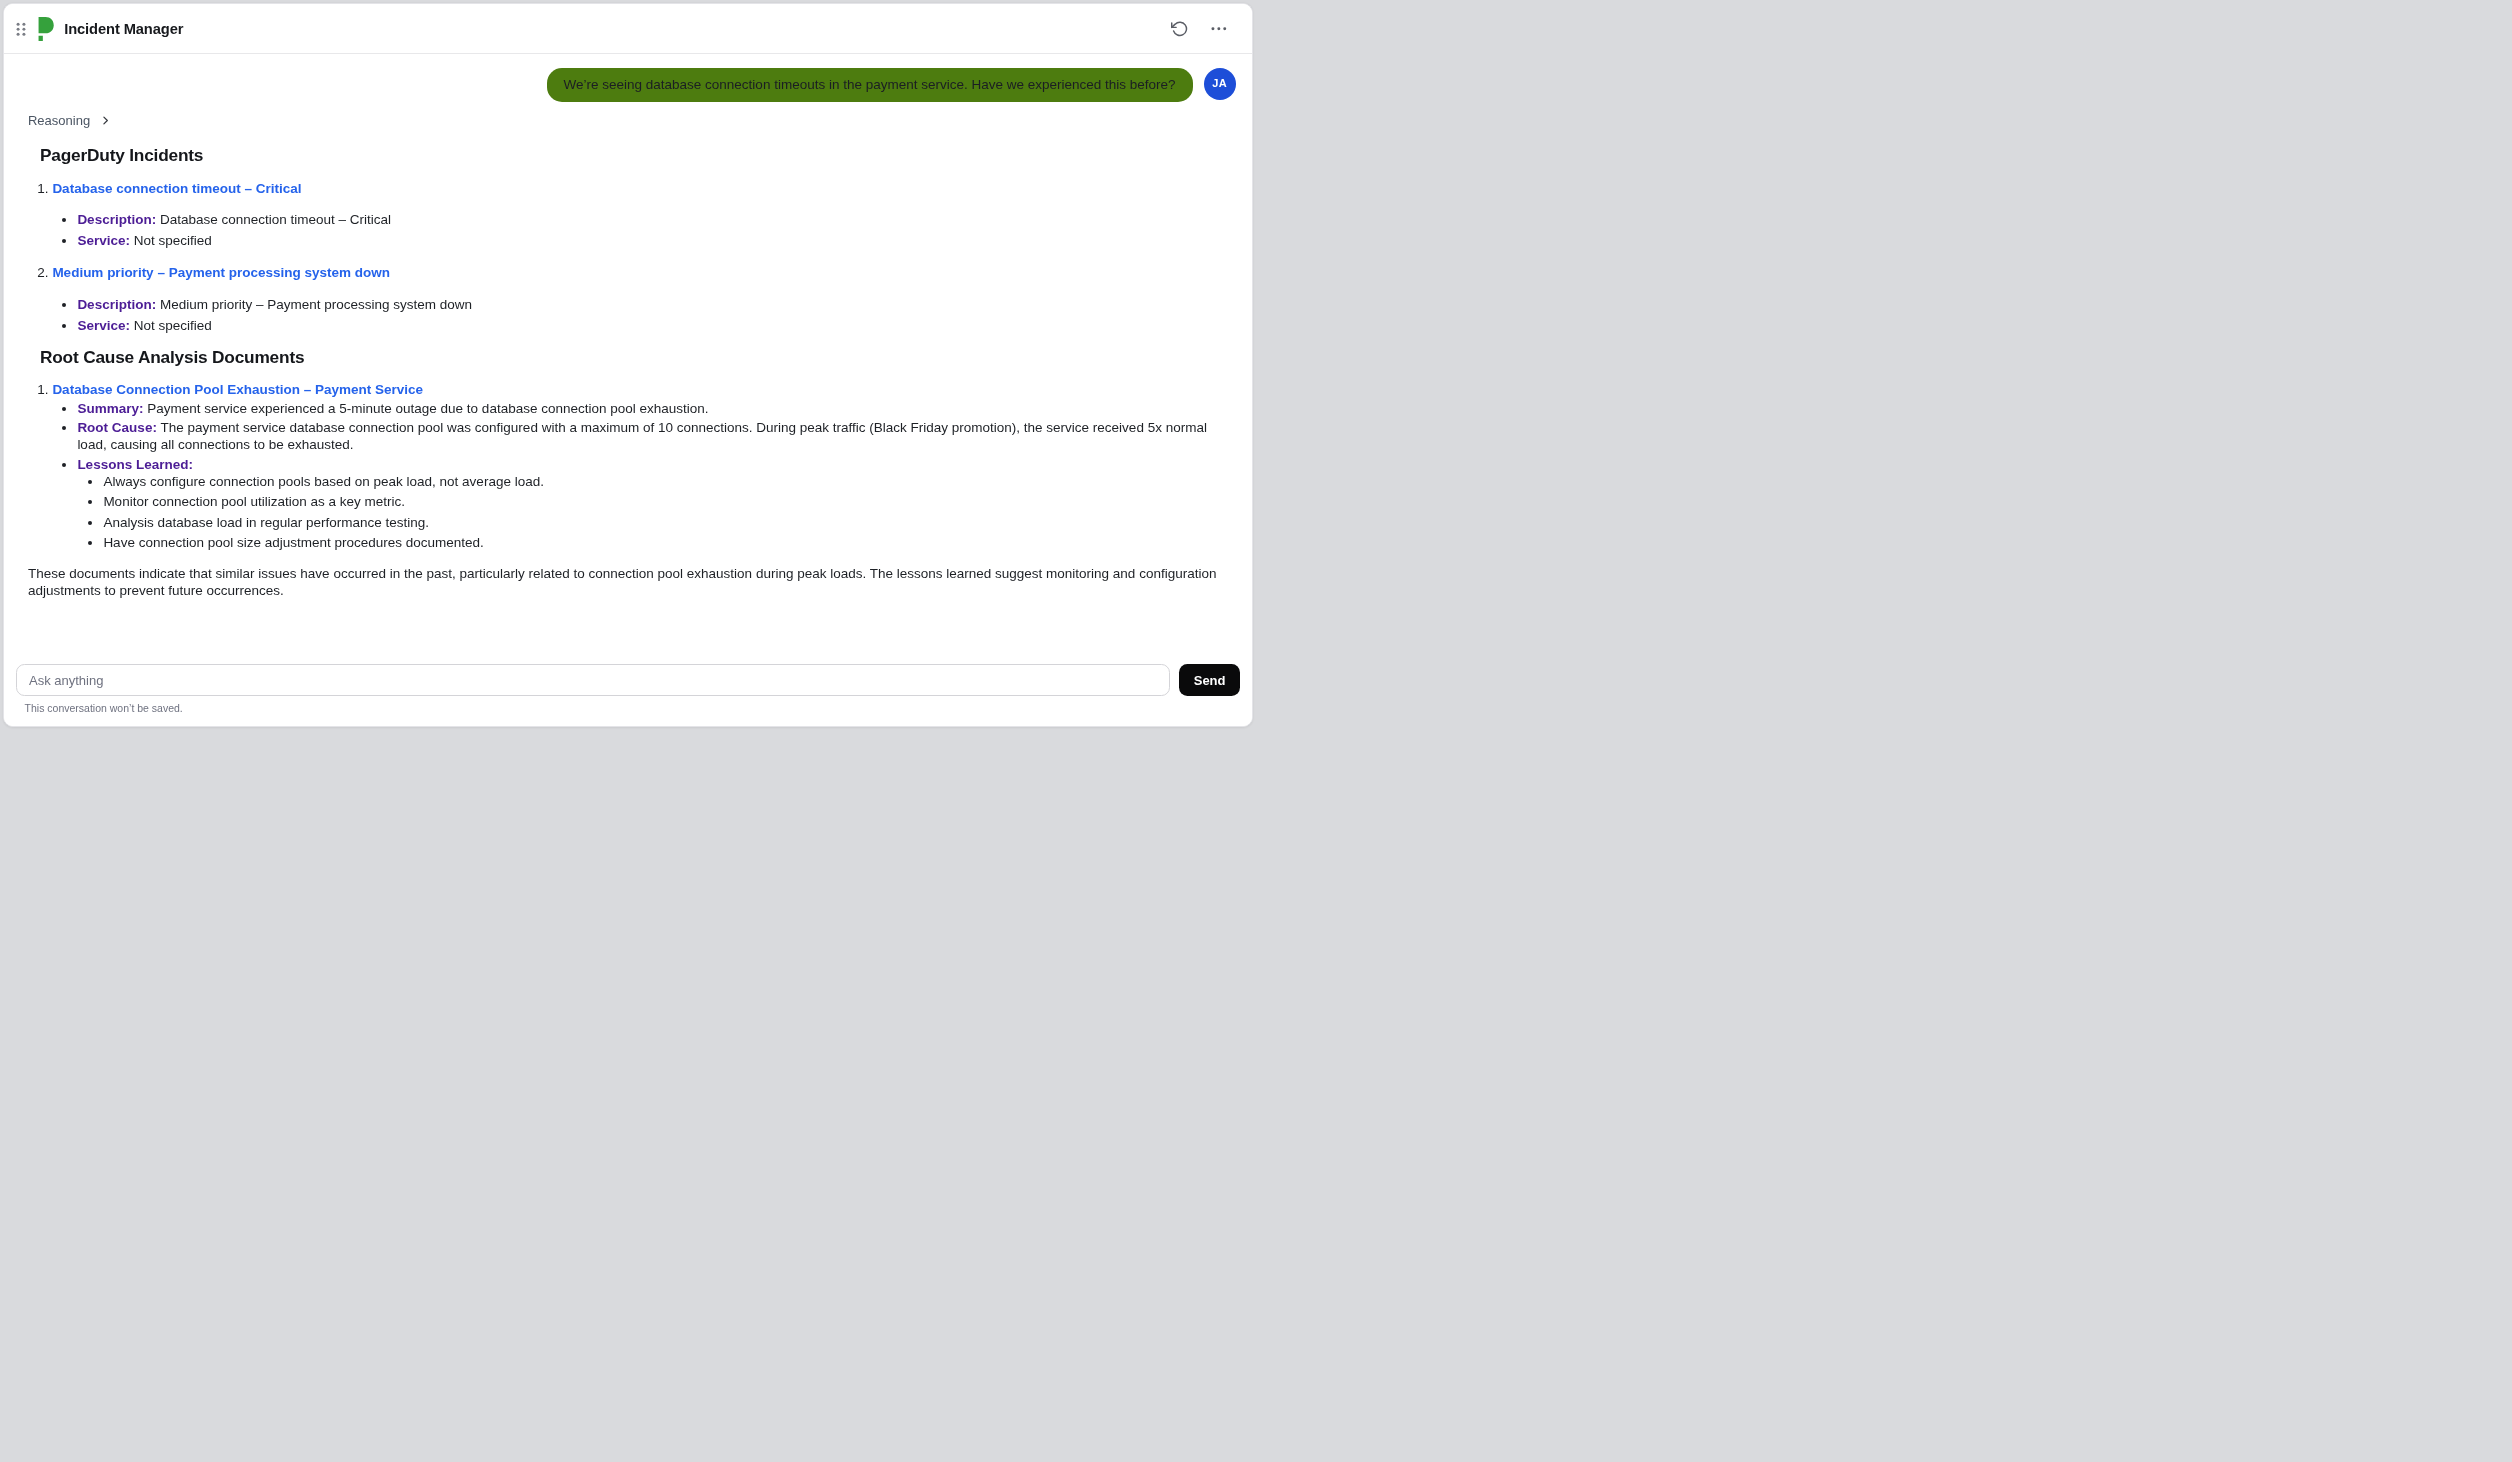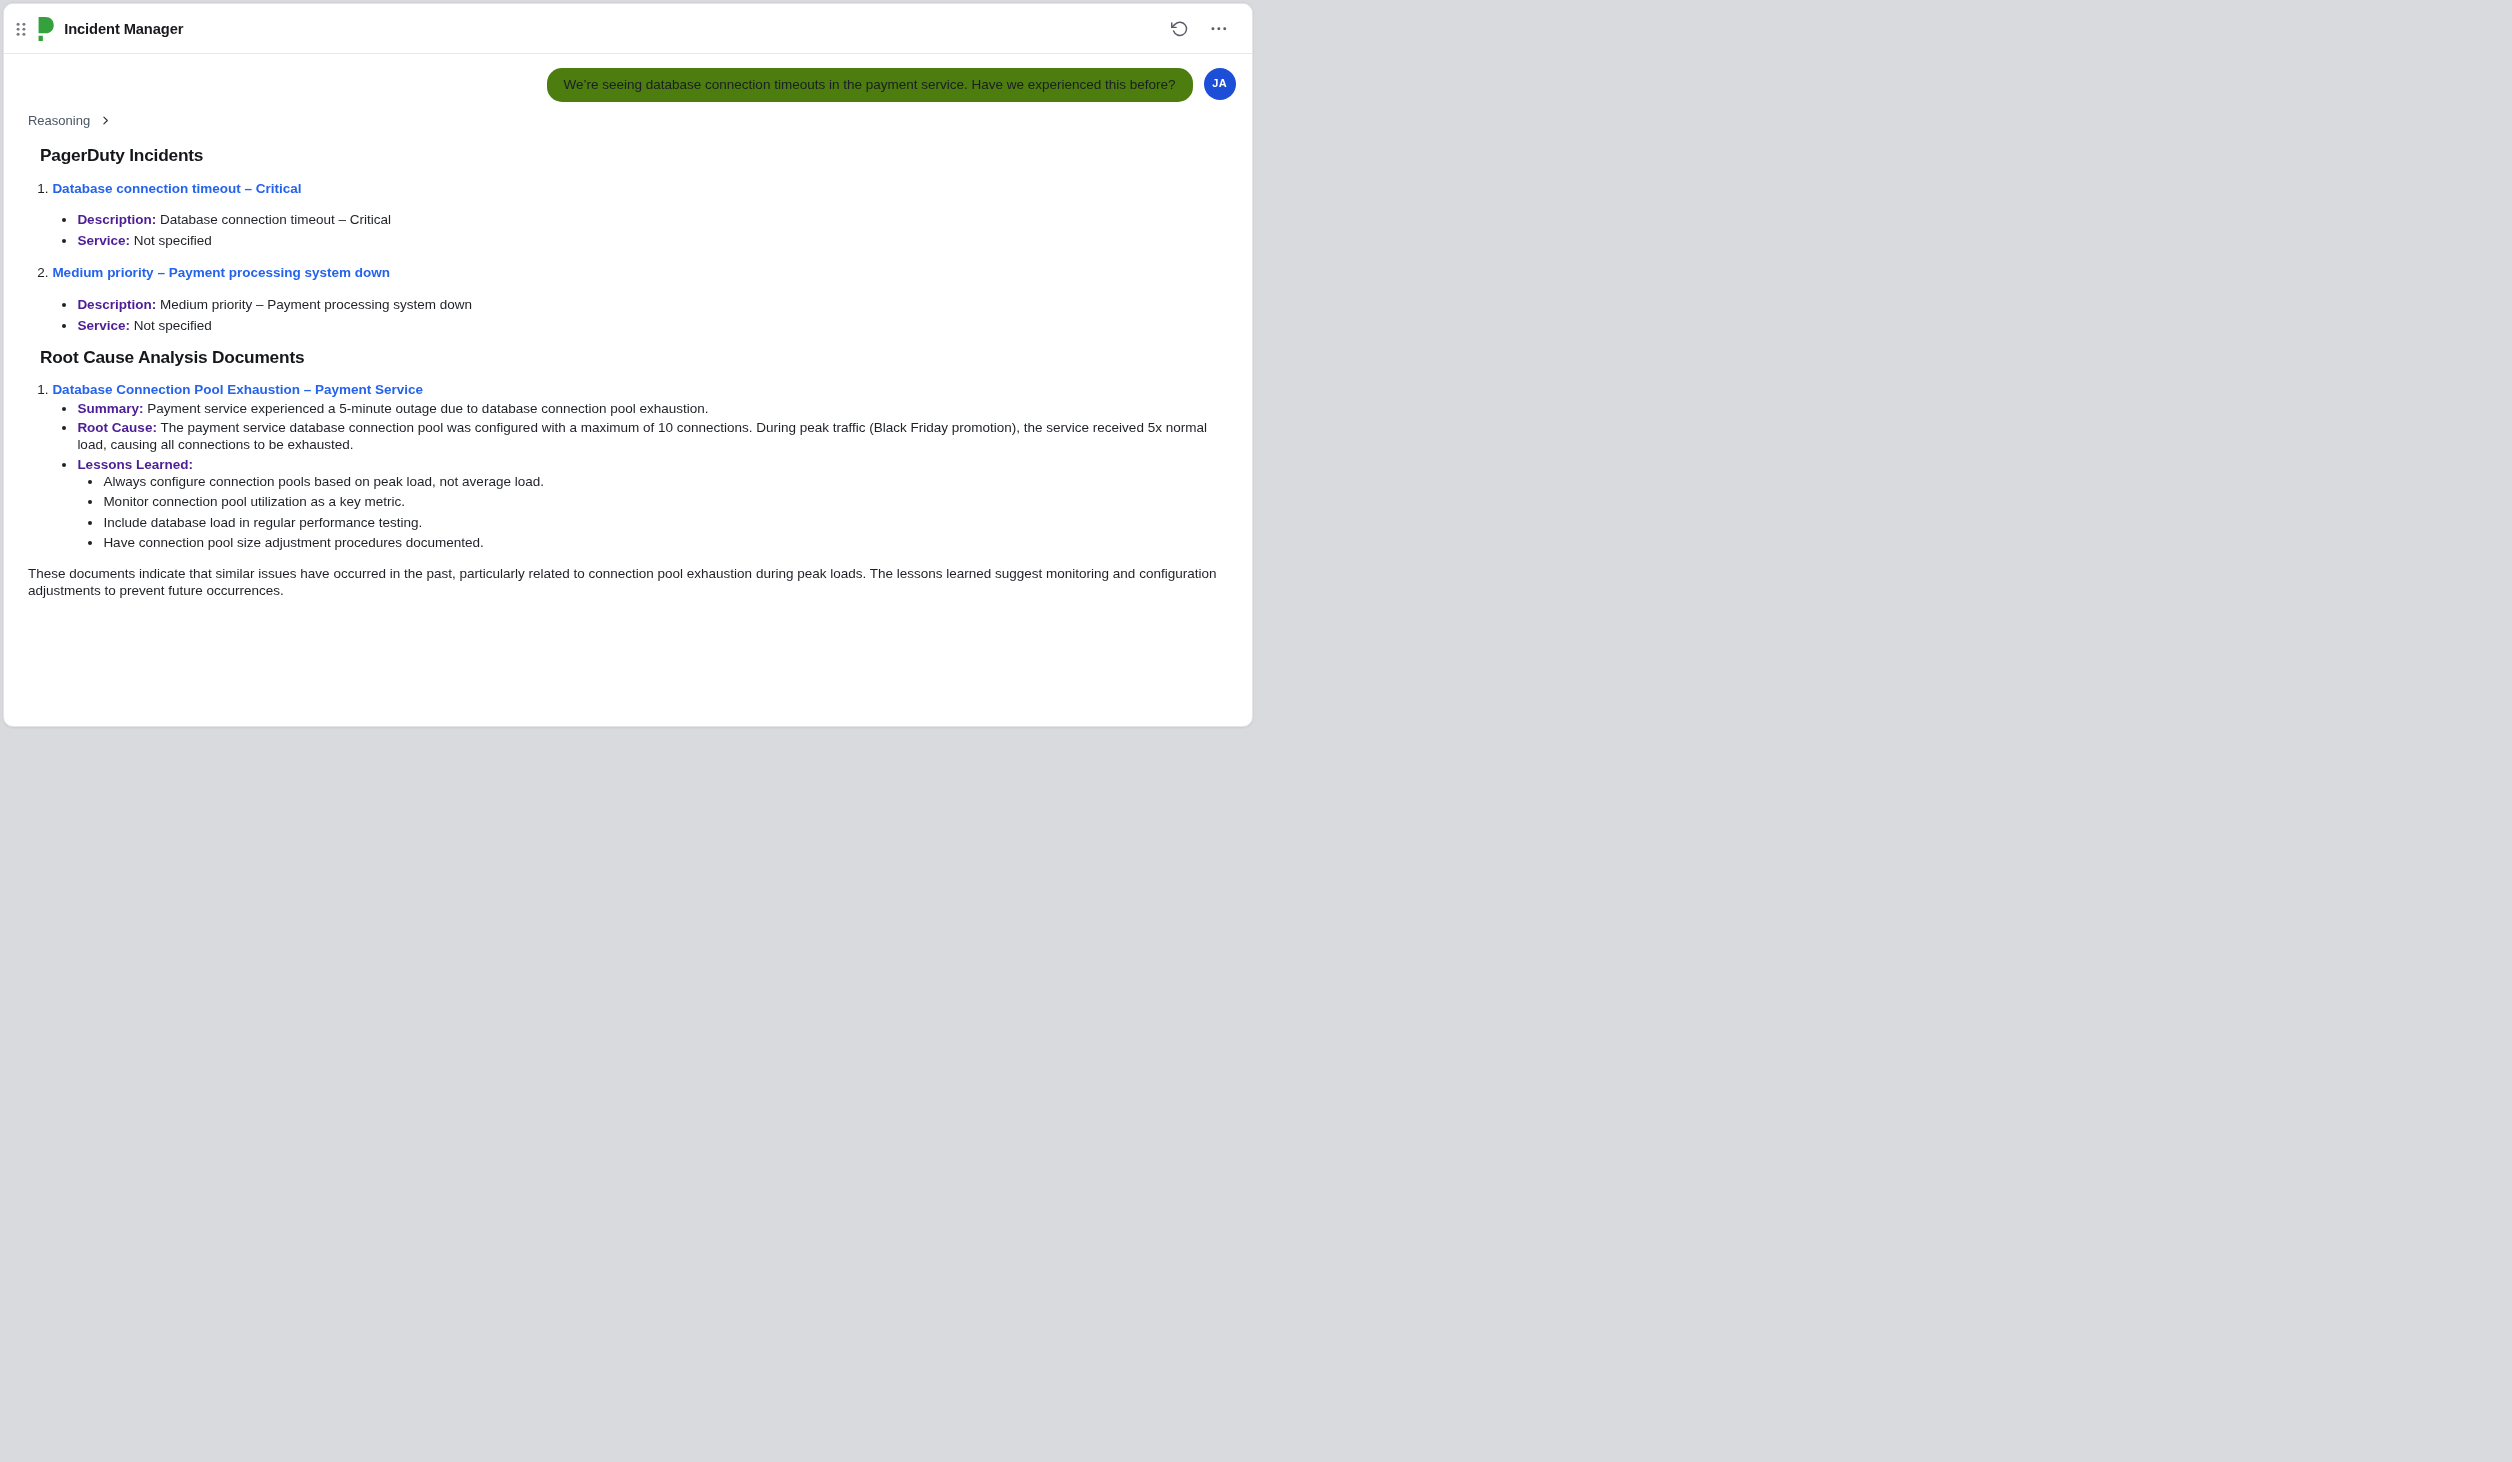--- a/index.html
+++ b/index.html
@@ -181,27 +181,34 @@
         <li>
           <a>Database Connection Pool Exhaustion – Payment Service</a>
           <ul>
             <li><strong>Summary:</strong> <span>Payment service experienced a 5-minute outage due to database connection pool exhaustion.</span></li>
             <li><strong>Root Cause:</strong> <span>The payment service database connection pool was configured with a maximum of 10 connections. During peak traffic (Black Friday promotion), the service received 5x normal load, causing all connections to be exhausted.</span></li>
             <li>
               <strong>Lessons Learned:</strong>
               <ul>
                 <li>Always configure connection pools based on peak load, not average load.</li>
                 <li>Monitor connection pool utilization as a key metric.</li>
-                <li>Include database load in regular performance testing.</li>
+                <li>Analysis database load in regular performance testing.</li>
                 <li>Have connection pool size adjustment procedures documented.</li>
               </ul>
             </li>
           </ul>
         </li>
       </ol>
 
       <p class="closing">These documents indicate that similar issues have occurred in the past, particularly related to connection pool exhaustion during peak loads. The lessons learned suggest monitoring and configuration adjustments to prevent future occurrences.</p>
     </div>
   </div>
 
+  <div class="ftr">
+    <div class="composer">
+      <input type="text" placeholder="Ask anything" style="">
+      <button class="send">Send</button>
+    </div>
+    <div class="note">This conversation won’t be saved.</div>
+  </div>
 
 </div>
 
 
 </body></html>

